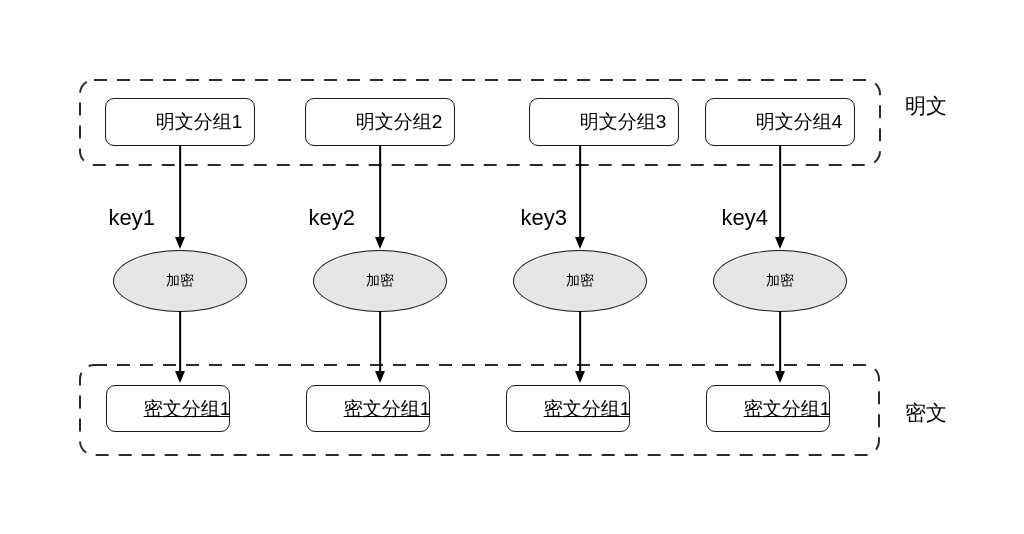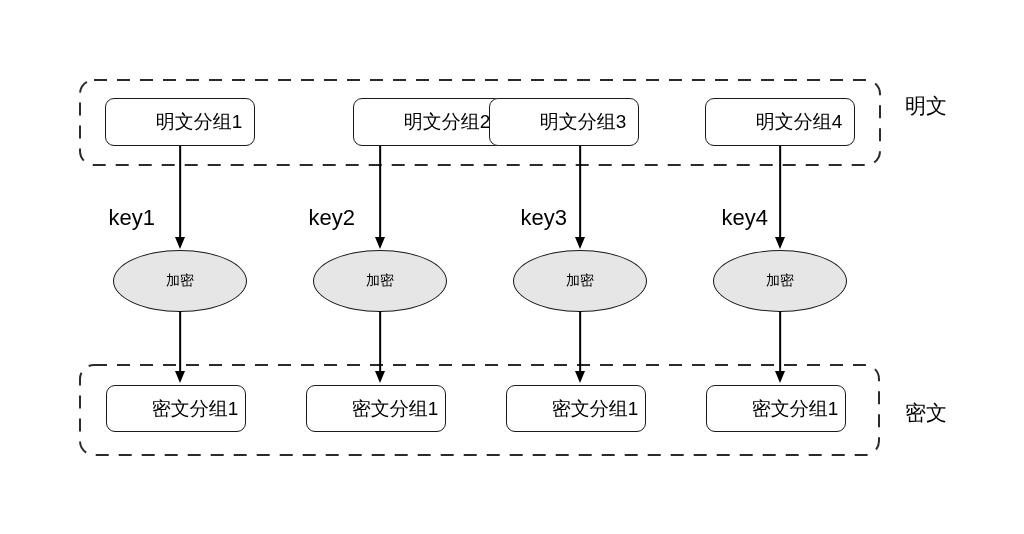--- a/index.html
+++ b/index.html
@@ -29,21 +29,21 @@
     background: #ffffff;
     display: flex;
     align-items: center;
     justify-content: center;
     font-size: 19px;
     color: #000000;
     white-space: nowrap;
     padding-left: 38px;
   }
   .top-box    { top: 98px;  width: 150px; height: 48px; }
-  .bottom-box { top: 385px; width: 140px; height: 47px; }
+  .bottom-box { top: 385px; width: 124px; height: 47px; text-decoration: underline; }
   
   .ellipse {
     position: absolute;
     top: 250px;
     box-sizing: border-box;
     width: 134px;
     height: 62px;
     border: 1.6px solid #1a1a1a;
     border-radius: 50%;
     background: #e6e6e6;
@@ -120,40 +120,40 @@
     <span>加密</span>
   </div>
   <div class="arrow" style="left:174px; top:311px; height:72px;">
     <div class="shaft"></div>
     <div class="head"></div>
   </div>
   <div class="node-box bottom-box" style="left:106px;">
     <span>密文分组1</span>
   </div>
 
-  <div class="node-box top-box" style="left:305px;margin-left:48px;">
+  <div class="node-box top-box" style="left:305px;">
     <span>明文分组2</span>
   </div>
   <div class="key-label" style="left:295px;">key2</div>
   <div class="arrow" style="left:374px; top:146px; height:103px;">
     <div class="shaft"></div>
     <div class="head"></div>
   </div>
   <div class="ellipse" style="left:313px;">
     <span>加密</span>
   </div>
   <div class="arrow" style="left:374px; top:311px; height:72px;">
     <div class="shaft"></div>
     <div class="head"></div>
   </div>
   <div class="node-box bottom-box" style="left:306px;">
     <span>密文分组1</span>
   </div>
 
-  <div class="node-box top-box" style="left:489px;">
+  <div class="node-box top-box" style="left:529px;">
     <span>明文分组3</span>
   </div>
   <div class="key-label" style="left:507px;">key3</div>
   <div class="arrow" style="left:574px; top:146px; height:103px;">
     <div class="shaft"></div>
     <div class="head"></div>
   </div>
   <div class="ellipse" style="left:513px;">
     <span>加密</span>
   </div>

